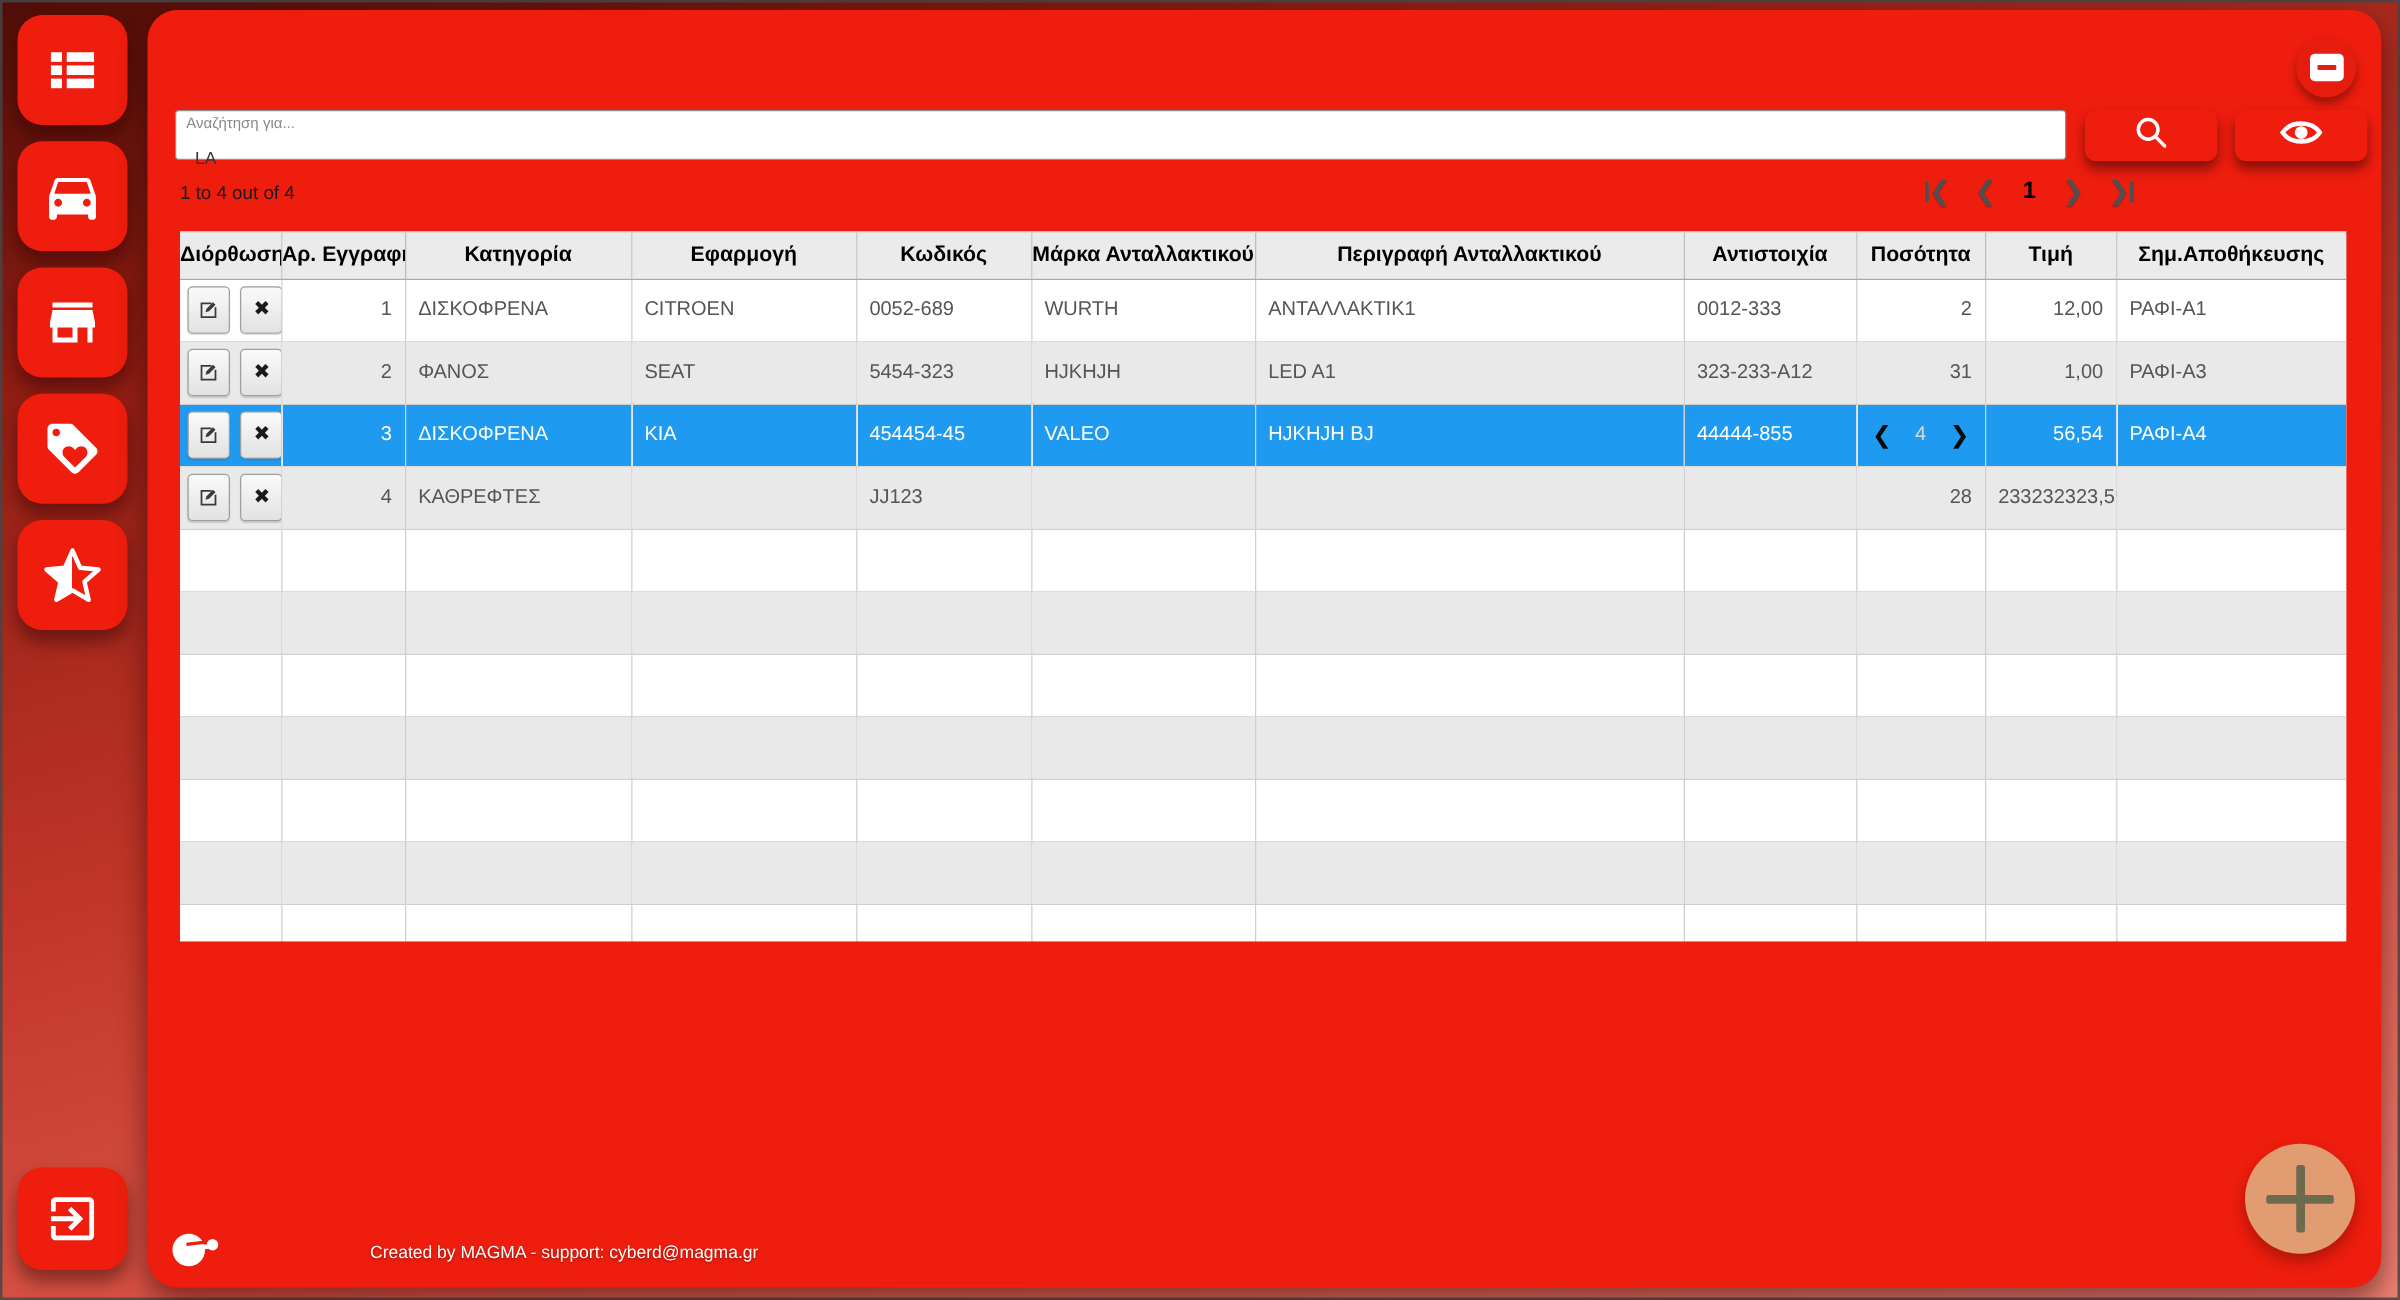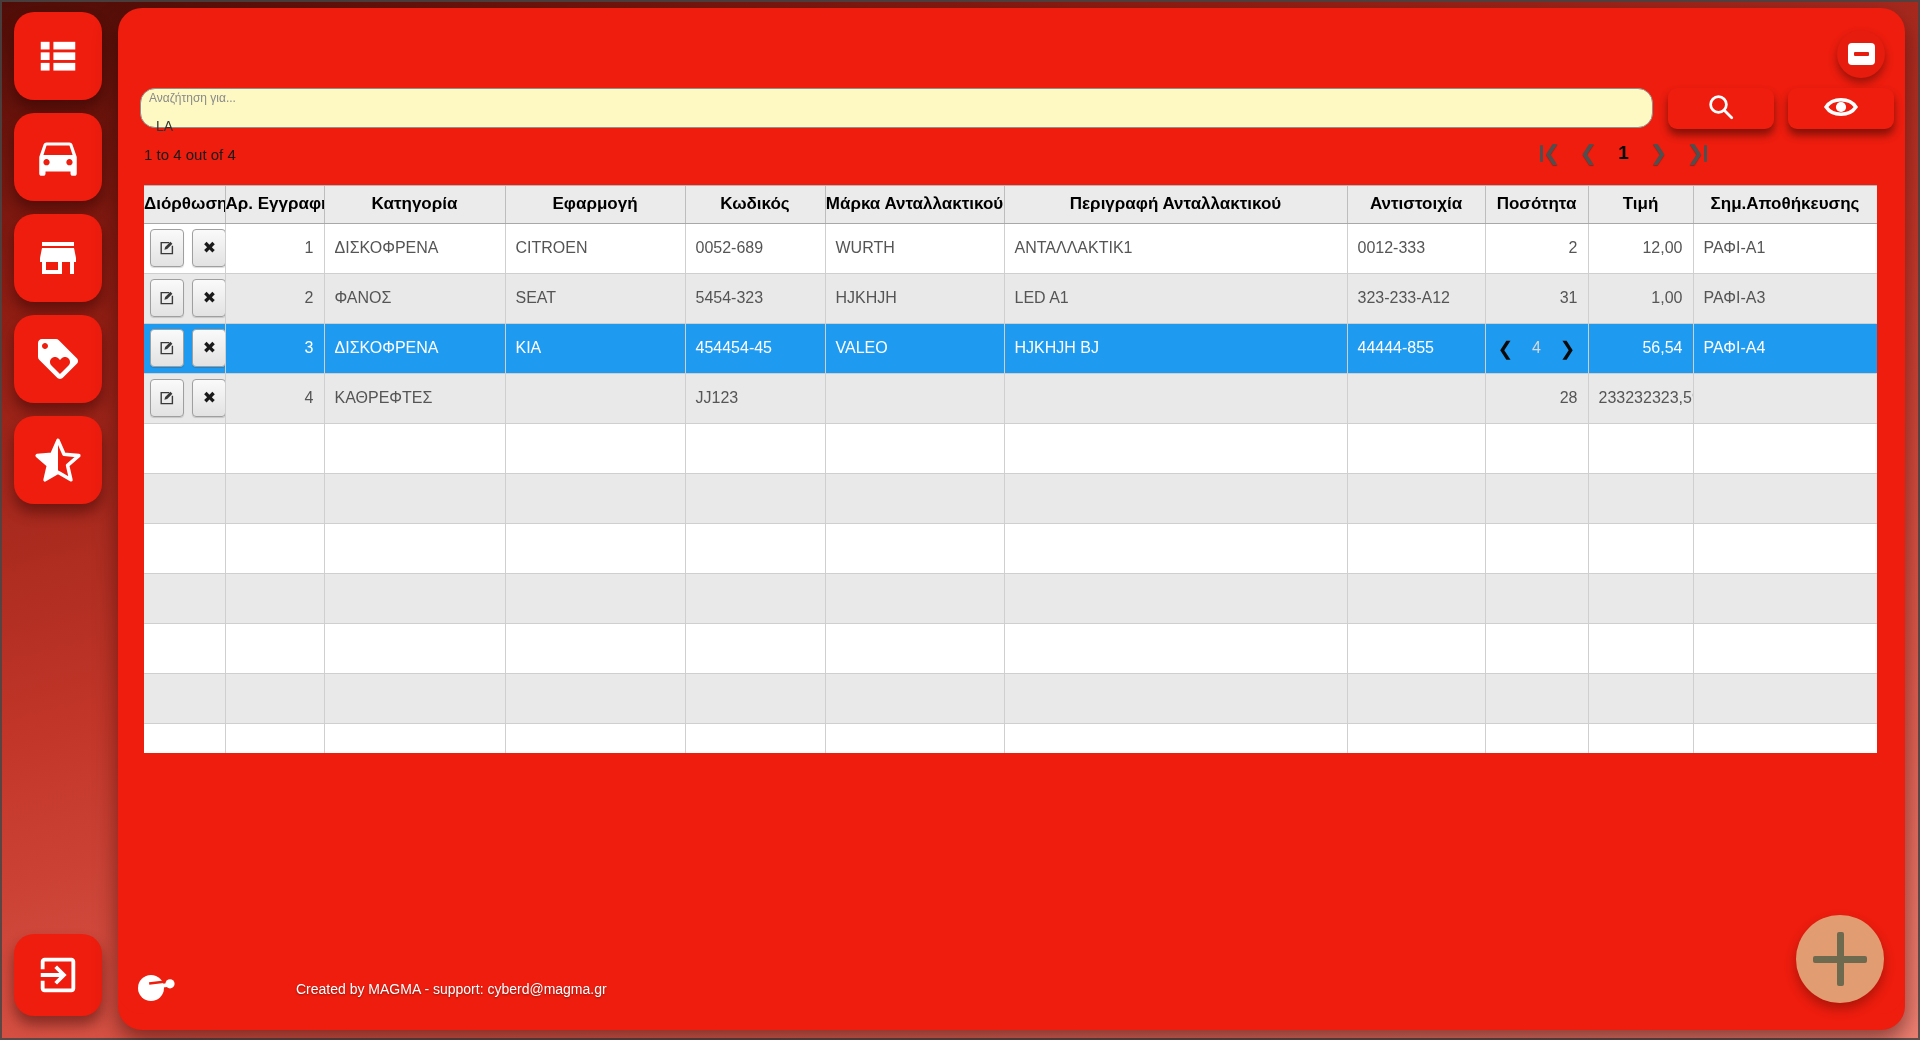--- a/index.html
+++ b/index.html
@@ -37,21 +37,21 @@
     border-radius:50%; background:#e51c0e;
     box-shadow:0 5px 8px rgba(0,0,0,.35);
     display:flex; align-items:center; justify-content:center; cursor:pointer;
   }
   .min-glyph { width:27px; height:22px; background:#fff; border-radius:4px; position:relative; }
   .min-glyph::after { content:""; position:absolute; left:6px; top:9px; width:15px; height:4px; background:#e51c0e; border-radius:1px; }
 
   
   .search-box {
     position:absolute; left:22px; top:80px; width:1513px; height:40px;
-    background:#fef9c3; border:1px solid #8f8f8f; border-radius:15px;
+    background:#ffffff; border:1px solid #8f8f8f; border-radius:3px;
     padding:2px 8px; cursor:text;
   }
   .search-label { font-size:12px; color:#8a8a8a; line-height:14px; }
   .search-value { font-size:14px; color:#333; line-height:16px; padding-left:7px;margin-top:13px; }
 
   .top-btn {
     position:absolute; top:80px; width:106px; height:41px;
     background:#ee1d0e; border-radius:9px;
     box-shadow:0 6px 9px rgba(0,0,0,.45);
     display:flex; align-items:center; justify-content:center; cursor:pointer;
@@ -98,21 +98,21 @@
     cursor:pointer; box-shadow:0 1px 1px rgba(0,0,0,.15);
   }
   .x-glyph { font-size:16px; color:#1a1a1a; font-weight:bold; line-height:1; }
 
   .stepper { display:flex; align-items:center; justify-content:space-between; padding:0 2px; }
   .step-chev { color:#0a0a0a; font-size:19px; font-weight:bold; cursor:pointer; line-height:1; }
   .step-val { color:#d8d8d8; font-size:16px; }
 
   
   .panel-footer {
-    position:absolute; left:0; bottom:16px; width:100%; height:50px;
+    position:absolute; left:0; bottom:4px; width:100%; height:50px;
     background:#ee1d0e; border-radius:0 0 24px 24px;
     display:flex; align-items:center;
   }
   .footer-logo { margin-left:18px; }
   .footer-text { margin-left:118px; color:#fff; font-size:14px; text-shadow:0 1px 2px rgba(0,0,0,.4); }
 
   
   .fab {
     position:absolute; left:1678px; top:907px; width:88px; height:88px;
     border-radius:50%; background:rgba(222,184,135,.82);

